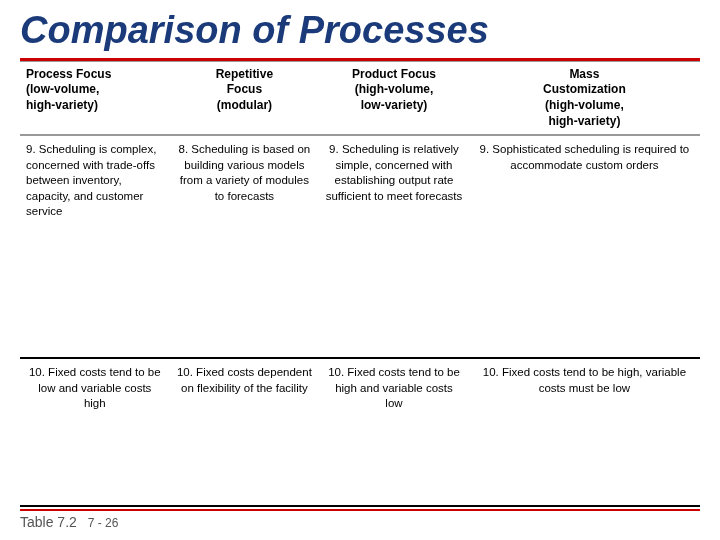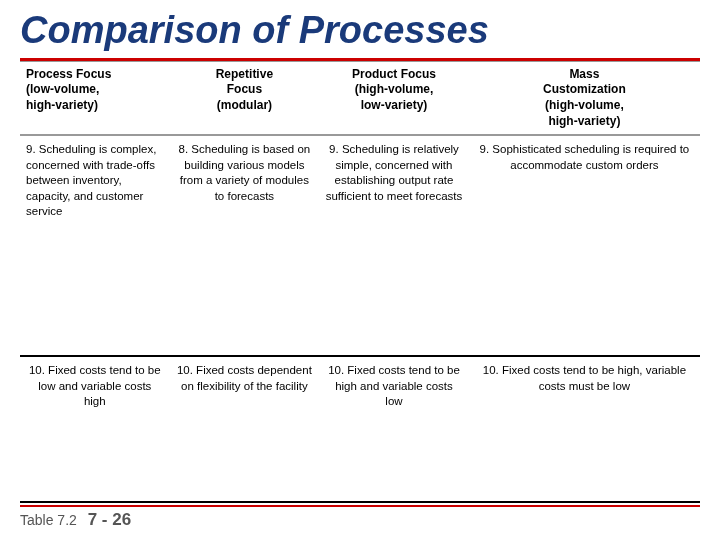--- a/index.html
+++ b/index.html
@@ -121,16 +121,16 @@
           <td>10.  Fixed costs dependent on flexibility of the facility</td>
           <td>10.  Fixed costs tend to be high and variable costs low</td>
           <td>10.  Fixed costs tend to be high, variable costs must be low</td>
         </tr>
       </tbody>
   </table>
   <div class="footer">
     <div class="footer-right">
       <span>Table 7.2</span>
       &nbsp;
-      <span style="color:#555;font-weight:bold;font-size:17px;">7 - 26</span>
+      <span style="color:#555;font-weight:normal;font-size:12px;">7 - 26</span>
     </div>
   </div>
 </div>
 
 </body></html>

